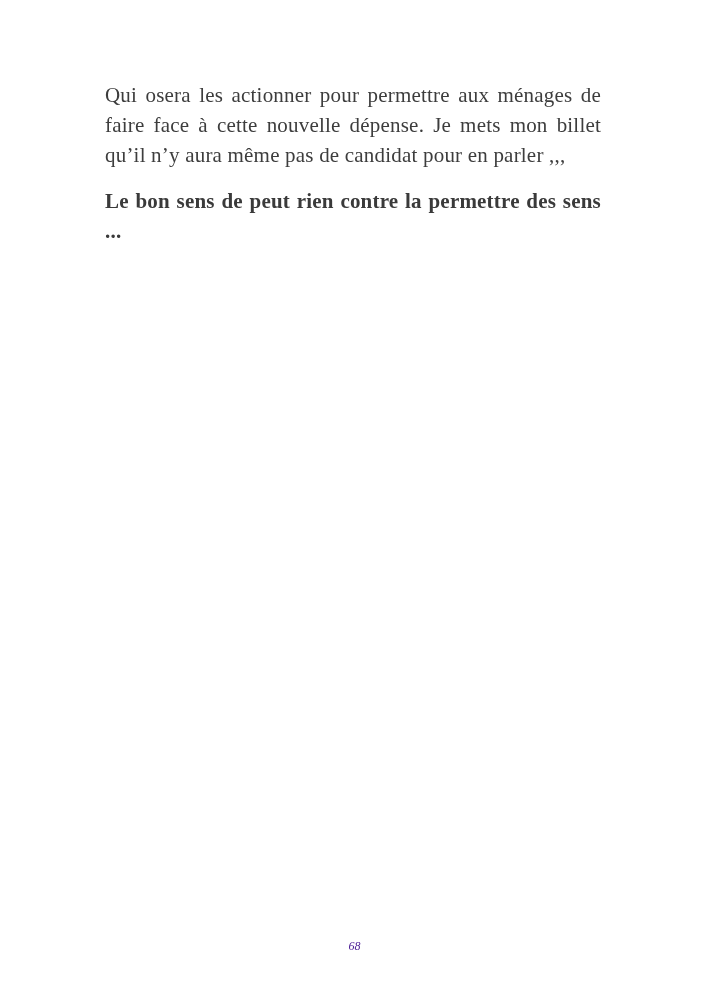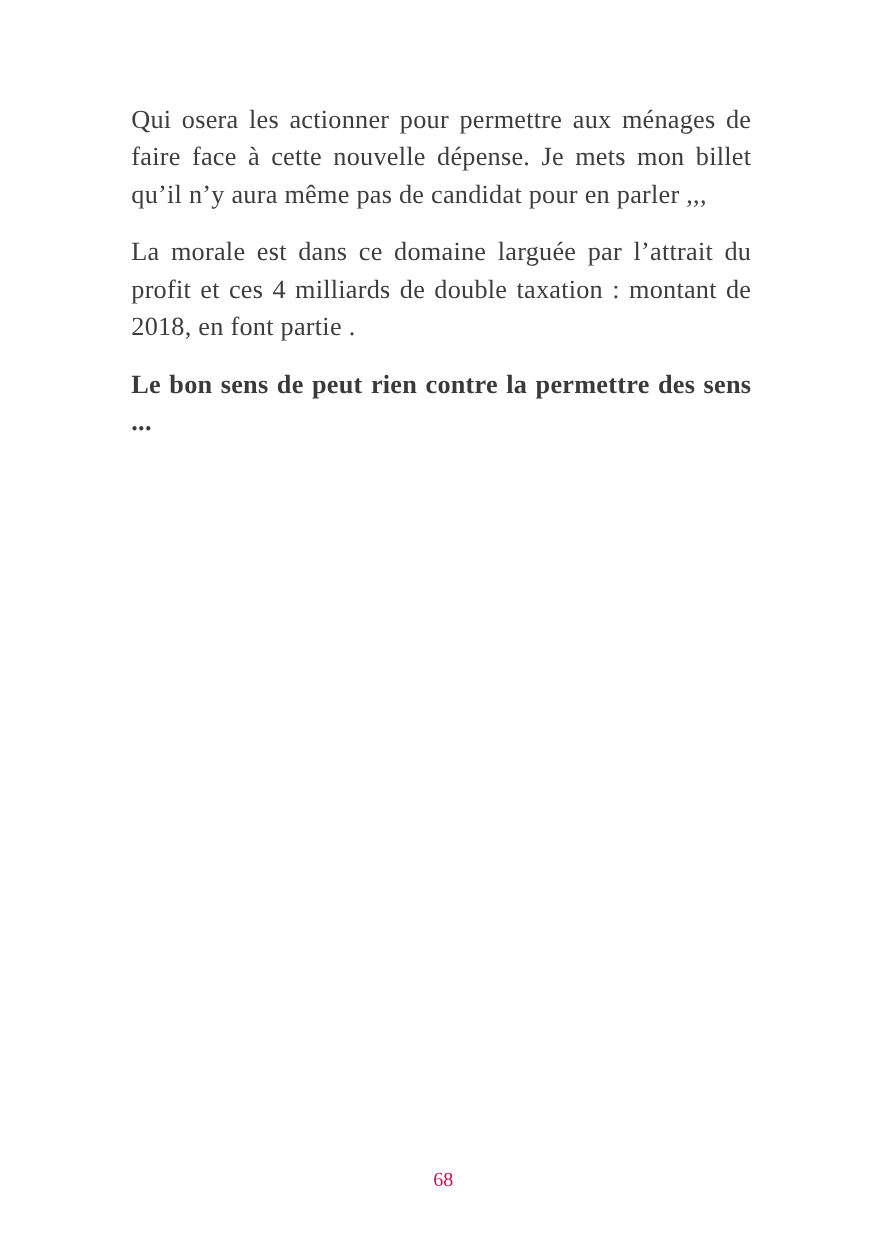--- a/index.html
+++ b/index.html
@@ -34,31 +34,31 @@
     color: #3a3a3a;
   }
   .footer {
     position: absolute;
     left: 0;
     right: 0;
     top: 936px;
     text-align: center;
   }
   .page-number {
-    font-size: 16px;
+    font-size: 12px;
     line-height: 14px;
-    color: #be185d;
+    color: #4c1d95;
     font-family: "Liberation Serif", "DejaVu Serif", serif;
+    font-style: italic;
   }
 </style>
 </head>
 <body>
 
 <div class="page">
   <div class="content">
     <p class="para">Qui osera les actionner pour permettre aux ménages de faire face à cette nouvelle dépense. Je mets mon billet qu’il n’y aura même pas de candidat pour en parler ,,,</p>
-    <p class="para">La morale est dans ce domaine larguée par l’attrait du profit et ces 4 milliards de double taxation : montant de 2018, en font partie .</p>
     <p class="para bold">Le bon sens de peut rien contre la permettre des sens ...</p>
   </div>
   <div class="footer">
     <span class="page-number">68</span>
   </div>
 </div>
 
 </body></html>

